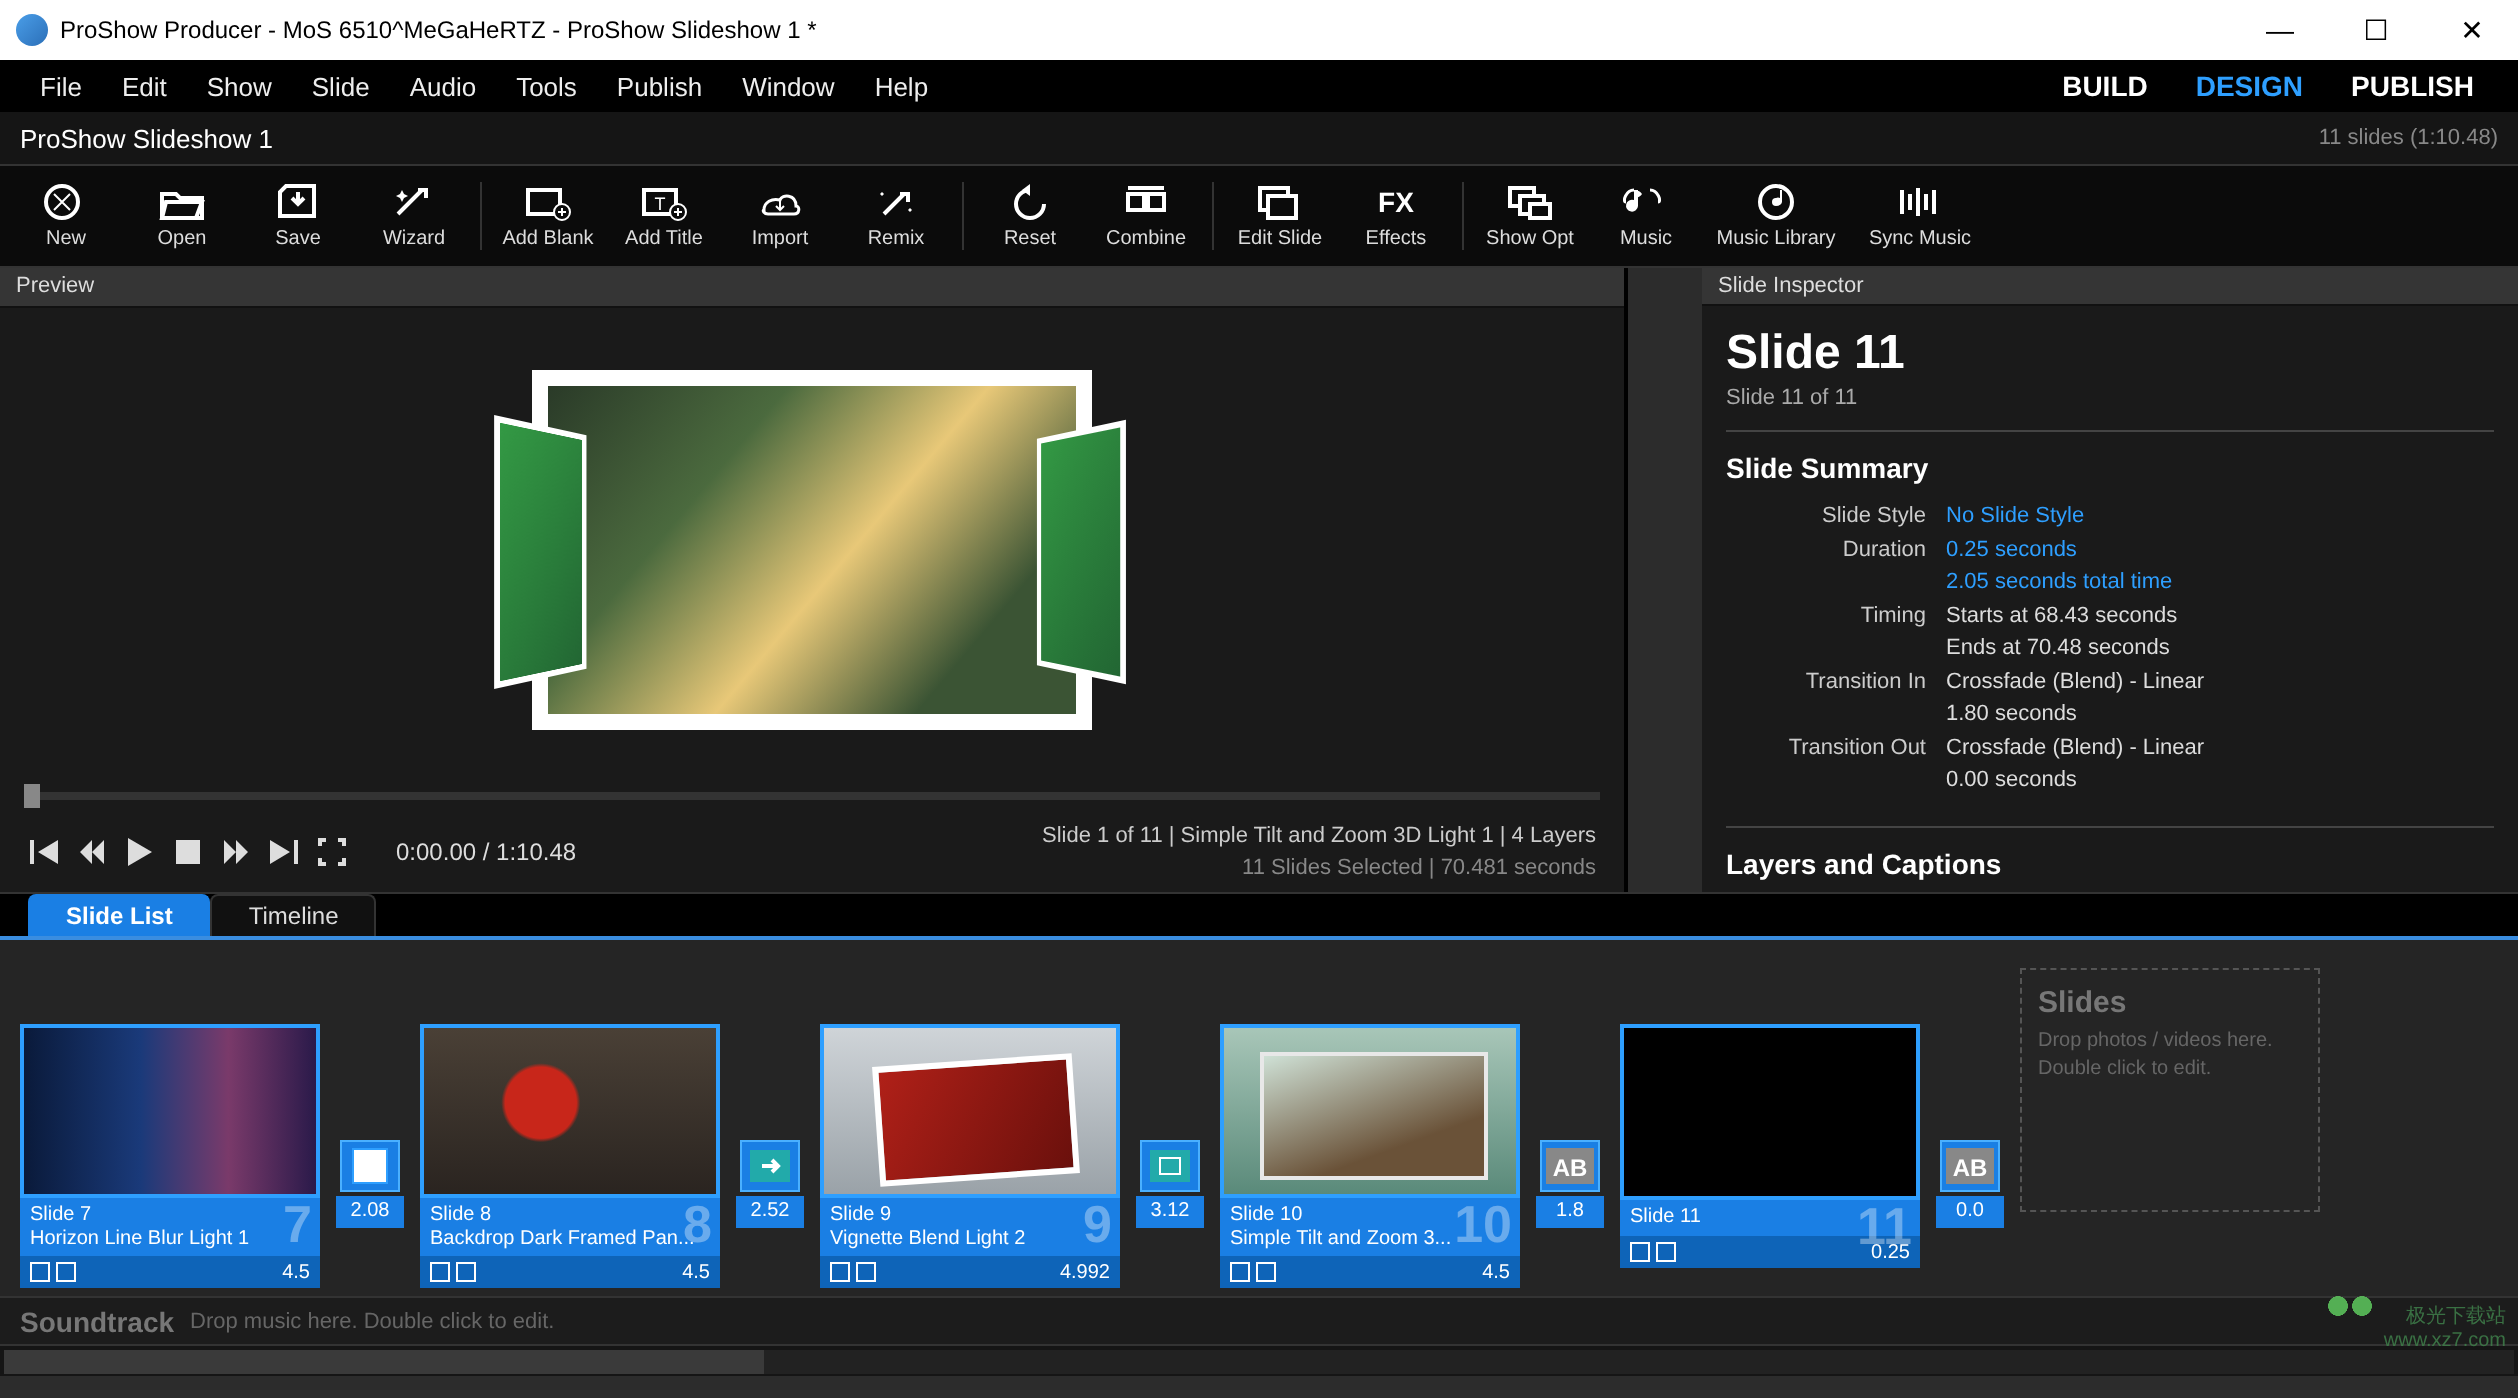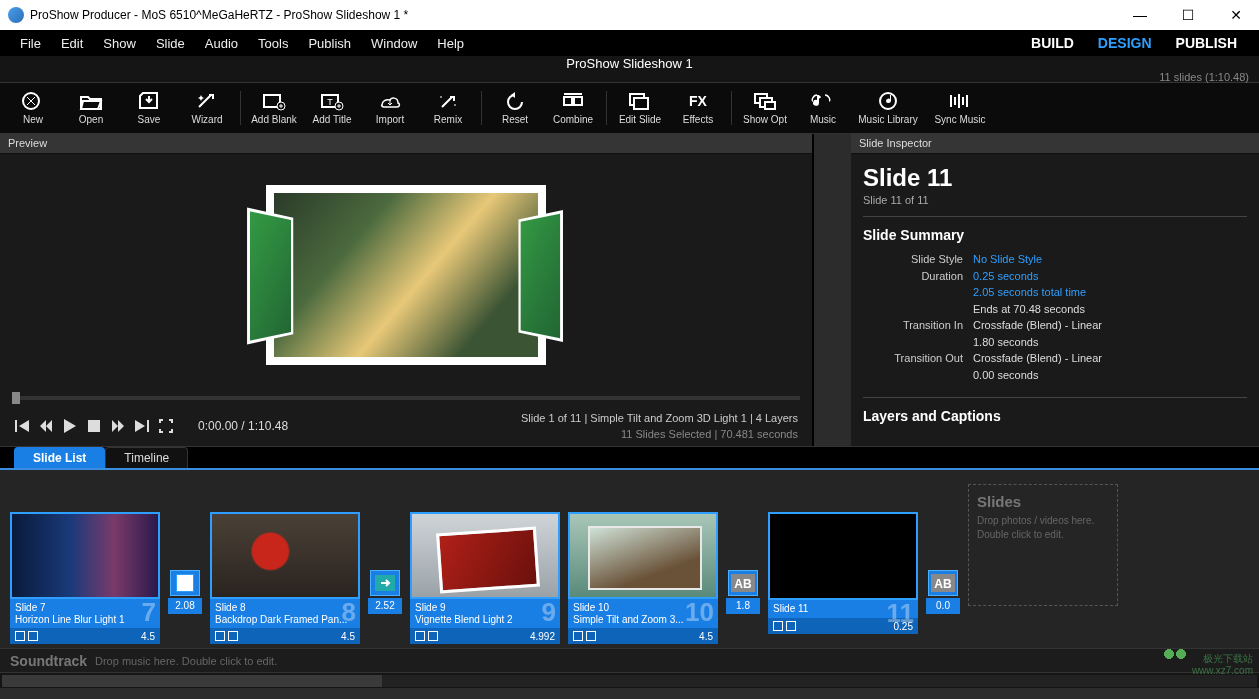--- a/index.html
+++ b/index.html
@@ -13,21 +13,21 @@
 .titlebar .wb { width: 30px; text-align: center; font-size: 14px; cursor: default; }
 
 
 .menubar { height: 26px; background: #000; display: flex; align-items: center; padding: 0 10px; color: #eee; }
 .menubar .mi { padding: 0 10px; font-size: 13px; }
 .menubar .spacer { flex: 1; }
 .menubar .mode { font-weight: bold; font-size: 14px; padding: 0 12px; color: #fff; }
 .menubar .mode.active { color: #2e9fff; }
 
 
-.projbar { height: 26px; background: #151515; display: flex; align-items: center; padding: 0 10px; font-size: 13px; color: #fff; flex-direction: column; }
+.projbar { height: 26px; background: #151515; display: flex; align-items: center; padding: 0 10px; font-size: 13px; color: #fff; }
 .projbar .right { margin-left: auto; color: #888; font-size: 11px; }
 
 
 .toolbar { height: 52px; background: #0b0b0b; border-top: 1px solid #333; border-bottom: 1px solid #333; display: flex; align-items: center; padding: 0 4px; }
 .tbtn { width: 58px; height: 46px; display: flex; flex-direction: column; align-items: center; justify-content: center; color: #ddd; font-size: 10px; gap: 3px; }
 .tbtn .ico { width: 24px; height: 20px; color: #f2f2f2; display: flex; align-items: center; justify-content: center; }
 .tbtn.wide { width: 72px; }
 .tsep { width: 1px; height: 34px; background: #333; margin: 0 4px; }
 
 
@@ -370,20 +370,24 @@
         </div>
       <div class="kv">
           <div class="k">Duration</div>
           <div class="v"><span class="lnk">0.25 seconds</span></div>
         </div>
       <div class="kv">
           <div class="k"></div>
           <div class="v"><span class="lnk">2.05 seconds total time</span></div>
         </div>
       <div class="kv">
+          <div class="k">Timing</div>
+          <div class="v">Starts at 68.43 seconds</div>
+        </div>
+      <div class="kv">
           <div class="k"></div>
           <div class="v">Ends at 70.48 seconds</div>
         </div>
       <div class="kv">
           <div class="k">Transition In</div>
           <div class="v">Crossfade (Blend) - Linear</div>
         </div>
       <div class="kv">
           <div class="k"></div>
           <div class="v">1.80 seconds</div>
@@ -455,20 +459,29 @@
         <div class="row1">Slide 9</div>
         <div class="row2">Vignette Blend Light 2</div>
         <div class="num">9</div>
         <div class="row3">
           <span class="pico"></span>
           <span class="pico"></span>
           <span class="dur">4.992</span>
         </div>
       </div>
     </div>
+    <div class="tran">
+      <div class="ticon">
+        <svg width="20" height="16" viewBox="0 0 20 16">
+          <rect width="20" height="16" fill="#2aa"></rect>
+          <rect x="5" y="4" width="10" height="8" fill="none" stroke="#fff"></rect>
+        </svg>
+      </div>
+      <div class="tdur">3.12</div>
+    </div>
     <div class="slide">
       <div class="sthumb art10"></div>
       <div class="sinfo">
         <div class="row1">Slide 10</div>
         <div class="row2">Simple Tilt and Zoom 3...</div>
         <div class="num">10</div>
         <div class="row3">
           <span class="pico"></span>
           <span class="pico"></span>
           <span class="dur">4.5</span>

